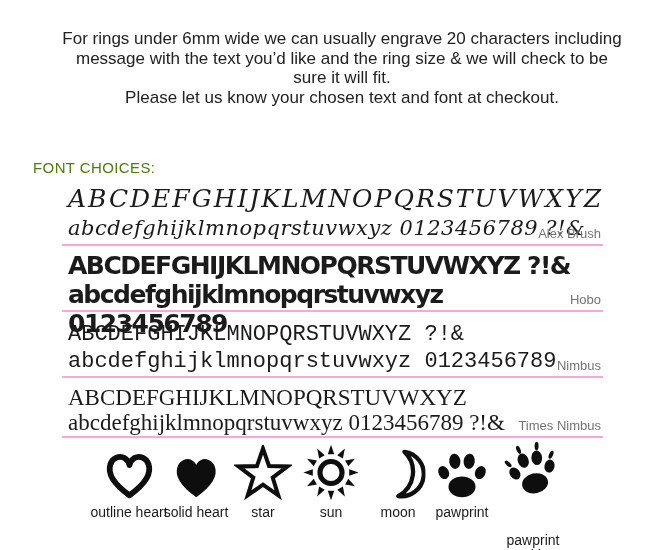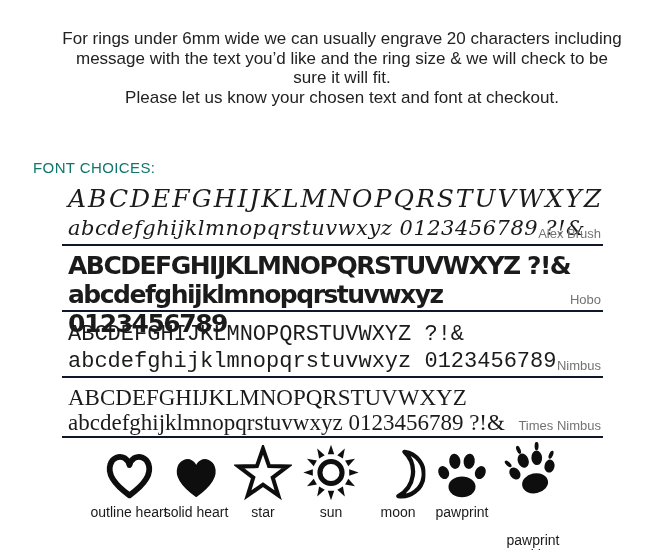--- a/index.html
+++ b/index.html
@@ -1,21 +1,21 @@
 <!DOCTYPE html>
 <html><head>
 <meta charset="utf-8">
 <style>
   html,body{margin:0;padding:0;}
   body{width:661px;height:550px;background:#ffffff;position:relative;overflow:hidden;
        font-family:"Liberation Sans",sans-serif;color:#1b1b1b;}
   .intro{position:absolute;left:33px;top:29px;width:618px;font-size:17px;line-height:19.5px;color:#222;text-align:center;}
-  .heading{position:absolute;left:33px;top:159px;font-size:15px;letter-spacing:.4px;color:#0f766e;}
+  .heading{position:absolute;left:33px;top:159px;font-size:15px;letter-spacing:.4px;color:#4d7c0f;}
   .sample{position:absolute;left:62px;width:541px;box-sizing:border-box;
-          border-bottom:2px solid #0f172a;padding-left:6px;}
+          border-bottom:2px solid #f9a8d4;padding-left:6px;}
   .sample .flabel{position:absolute;right:2px;bottom:3px;font-size:13px;color:#737373;
                   font-family:"Liberation Sans",sans-serif;letter-spacing:0;}
   .s-alex{top:184px;height:62px;}
   .alex-l1{font-family:"DejaVu Serif",serif;font-style:italic;font-size:25px;line-height:30px;letter-spacing:2px;}
   .alex-l2{font-family:"DejaVu Serif",serif;font-style:italic;font-size:21px;line-height:28px;letter-spacing:.5px;}
   .s-hobo{top:249px;height:63px;padding-top:2px;}
   .hobo-l1,.hobo-l2{font-family:"DejaVu Sans",sans-serif;font-weight:bold;font-size:25px;line-height:29px;letter-spacing:-1.5px;}
   .s-nimbus{top:317px;height:61px;padding-top:4px;}
   .nim-l1,.nim-l2{font-family:"Liberation Mono",monospace;font-size:22px;line-height:27px;}
   .s-times{top:383px;height:55px;padding-top:2px;}

